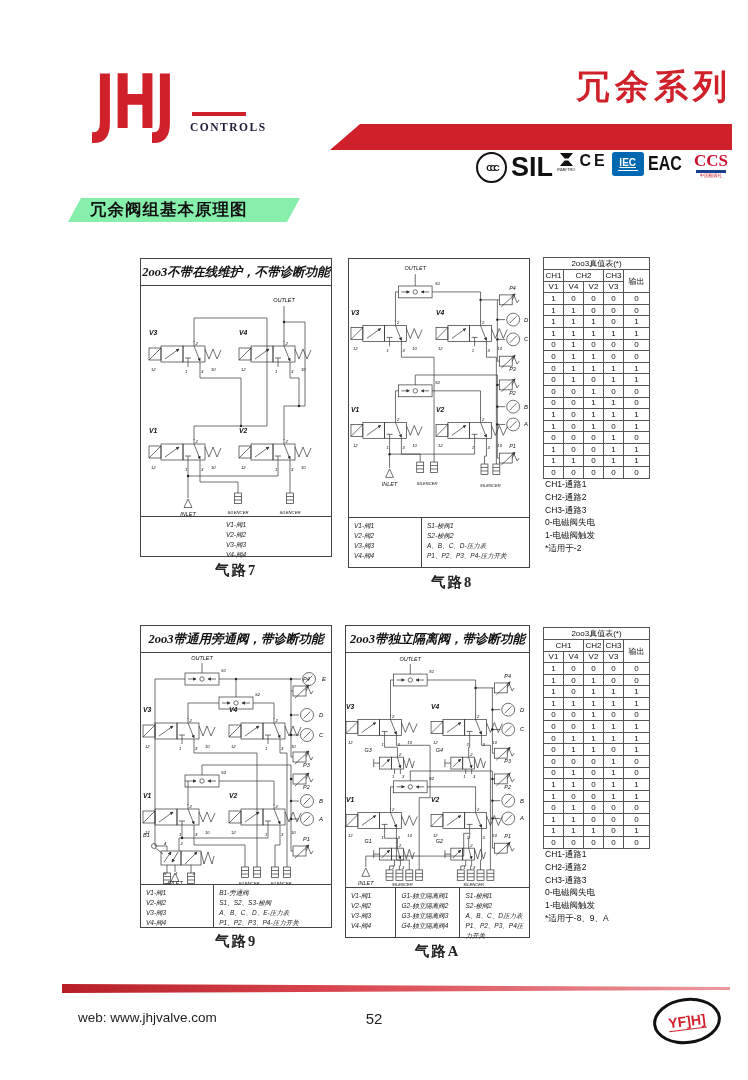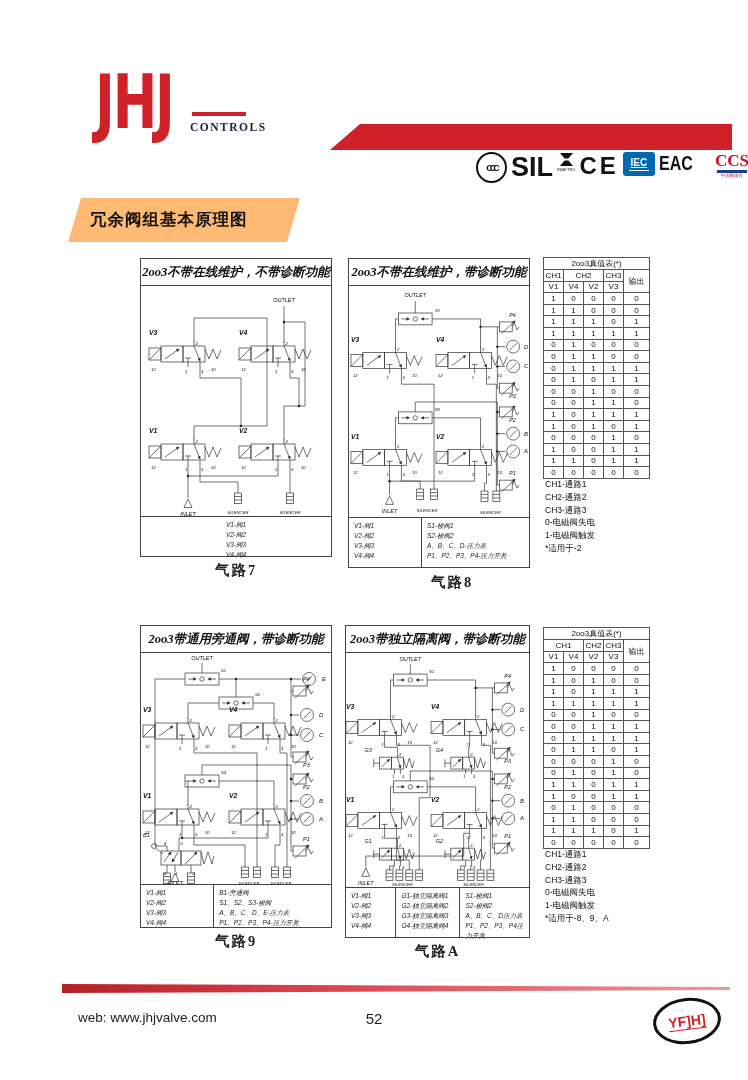--- a/index.html
+++ b/index.html
@@ -17,31 +17,31 @@
   .series-title{left:500px;top:64px;width:232px;text-align:right;font-family:"Liberation Serif",serif;
             font-weight:bold;font-size:34px;color:#d0202a;letter-spacing:5px;}
   .swoosh{left:330px;top:124px;width:402px;height:26px;background:#d0202a;
             clip-path:polygon(30px 0,100% 0,100% 100%,0 100%);}
   .certs{left:476px;top:152px;width:276px;height:40px;display:flex;gap:4px;}
   .cert-ccc{width:27px;height:27px;border:2.5px solid #111;border-radius:50%;display:flex;
             align-items:center;justify-content:center;font-size:9px;font-weight:900;letter-spacing:-3px;}
   .cert-sil{font-size:27px;font-weight:900;letter-spacing:0px;}
   .cert-inmetro{display:flex;flex-direction:column;align-items:center;}
   .cert-inmetro .tiny{font-size:4px;letter-spacing:0;}
-  .cert-ce{font-size:24px;font-weight:700;letter-spacing:3px;}
+  .cert-ce{font-size:16px;font-weight:700;letter-spacing:3px;}
   .cert-iec{width:32px;height:24px;background:#0067b1;border-radius:3px;color:#fff;display:flex;
             flex-direction:column;align-items:center;justify-content:center;font-size:10px;font-weight:bold;}
   .cert-iec u{text-decoration:underline;}
   .cert-iec .bar{width:20px;height:1.5px;background:#fff;margin-top:1.5px;}
   .cert-eac{font-size:20px;font-weight:900;transform:scaleX(.8);transform-origin:left;}
-  .cert-ccs{display:flex;flex-direction:column;align-items:center;line-height:1;margin-left:10px;}
+  .cert-ccs{display:flex;flex-direction:column;align-items:center;line-height:1;}
   .cert-ccs .big{font-family:"Liberation Serif",serif;font-size:17px;font-weight:900;color:#c8102e;}
   .cert-ccs .bar{width:30px;height:2.5px;background:#1b3f8f;margin:1px 0;}
   .cert-ccs .tiny{font-size:4.5px;color:#c8102e;}
-  .section-banner{left:68px;top:198px;width:232px;height:44px;background:#fdba74;
+  .section-banner{left:68px;top:198px;width:232px;height:24px;background:#86efac;
             clip-path:polygon(13px 0,100% 0,calc(100% - 13px) 100%,0 100%);
             display:flex;align-items:center;padding-left:22px;box-sizing:border-box;
             font-size:16.5px;font-weight:bold;color:#111;letter-spacing:1px;}
 
   
   .panel{position:absolute;border:1.2px solid #444;background:#fff;box-sizing:border-box;font-style:italic;}
   .panel-title{height:26px;line-height:26px;text-align:center;border-bottom:1.2px solid #444;
             font-family:"Liberation Serif",serif;font-weight:bold;font-size:12.5px;color:#111;}
   .panel-legend{position:absolute;left:0;right:0;bottom:0;border-top:1.2px solid #444;
             display:flex;box-sizing:border-box;background:#fff;}
@@ -165,20 +165,21 @@
       </symbol>
       <symbol id="inl" viewBox="0 0 10 10" overflow="visible">
         <path d="M1,9.5 L5,1 L9,9.5 Z" class="ln"></path>
       </symbol>
     </defs>
   </svg>
 
   <div class="abs logo-jhj">JHJ</div>
   <div class="abs logo-line"></div>
   <div class="abs logo-sub">CONTROLS</div>
+  <div class="abs series-title">冗余系列</div>
   <div class="abs swoosh"></div>
 
   <div class="abs certs">
     <span class="cert-ccc">CCC</span>
     <span class="cert-sil">SIL</span>
     <span class="cert-inmetro">
       <svg width="15" height="15" viewBox="0 0 16 16">
         <path d="M1,1 H15 L10,7 H6 Z" fill="#111"></path>
         <path d="M1,15 H15 L10,9 H6 Z" fill="#111"></path>
       </svg>
@@ -236,21 +237,20 @@
           <div>V1-阀1</div>
           <div>V2-阀2</div>
           <div>V3-阀3</div>
           <div>V4-阀4</div>
         </div>
     </div>
   </div>
   <div class="caption" style="left:140px;top:561px;width:192px">气路7</div>
 
   <div class="panel" style="left:348px;top:258px;width:182px;height:310px">
-    <div class="panel-title">2oo3不带在线维护，带诊断功能</div>
     <svg class="schem" width="180" height="234" viewBox="0 0 182 234">
       <path class="ln" d="M67,26 V14"></path>
       <path class="ln" d="M47,62 V32 H50"></path>
       <path class="ln" d="M133,62 V32 H84"></path>
       <path class="ln" d="M133,40 H150 V102"></path>
       <path class="ln" d="M150,40 H152"></path>
       <path class="ln" d="M150,60 H158"></path>
       <path class="ln" d="M150,80 H158"></path>
       <path class="ln" d="M150,102 H152"></path>
       <path class="ln" d="M47,160 V132 H50"></path>

